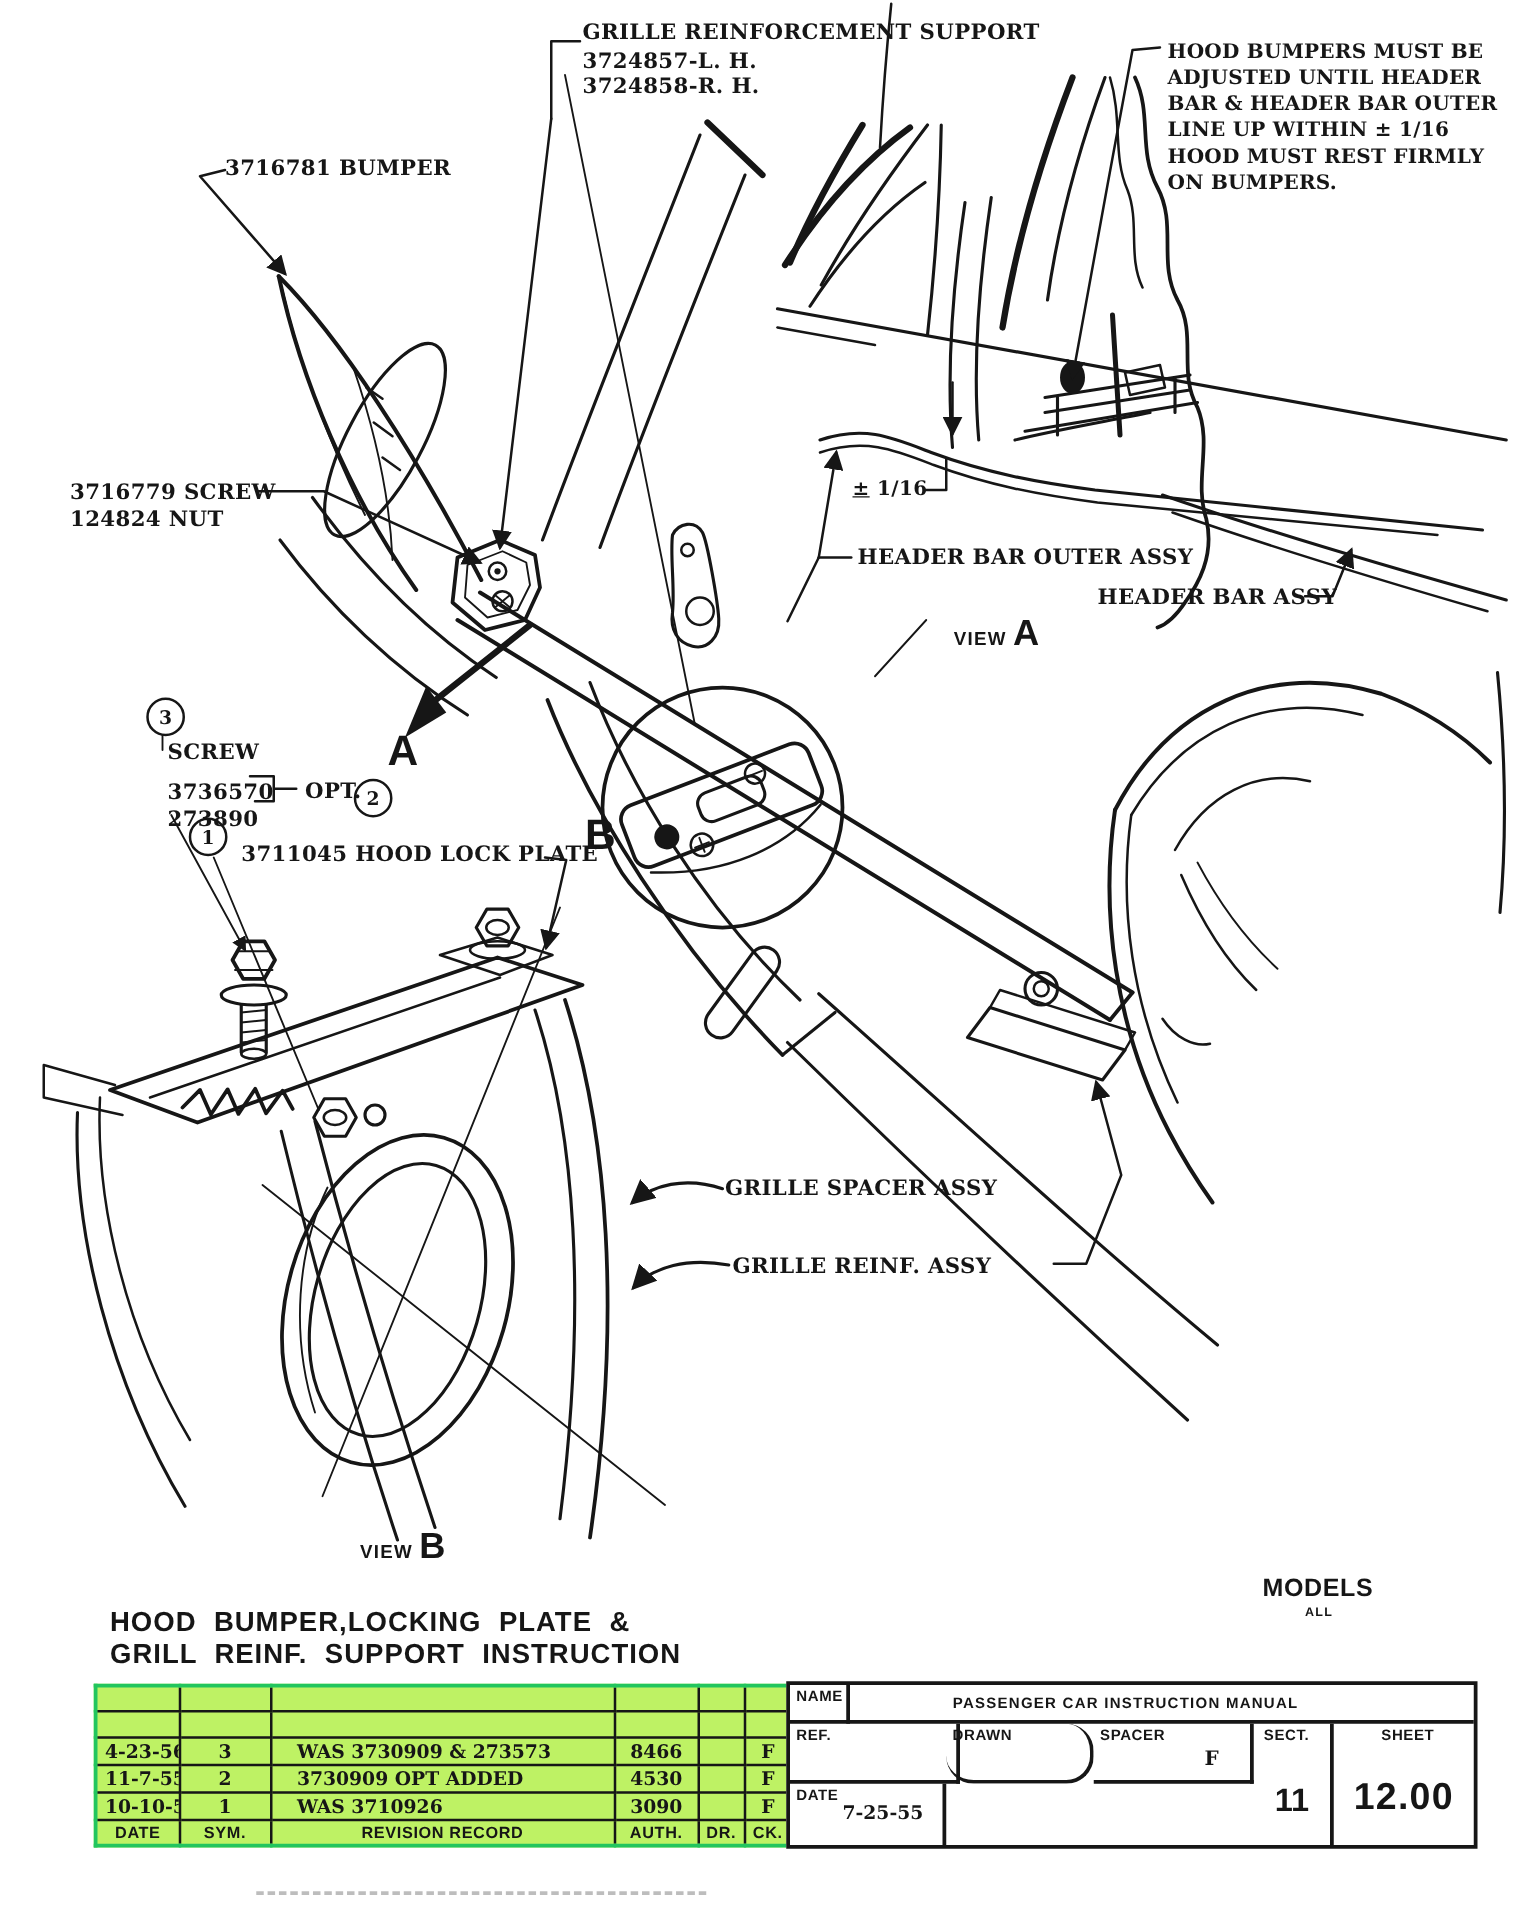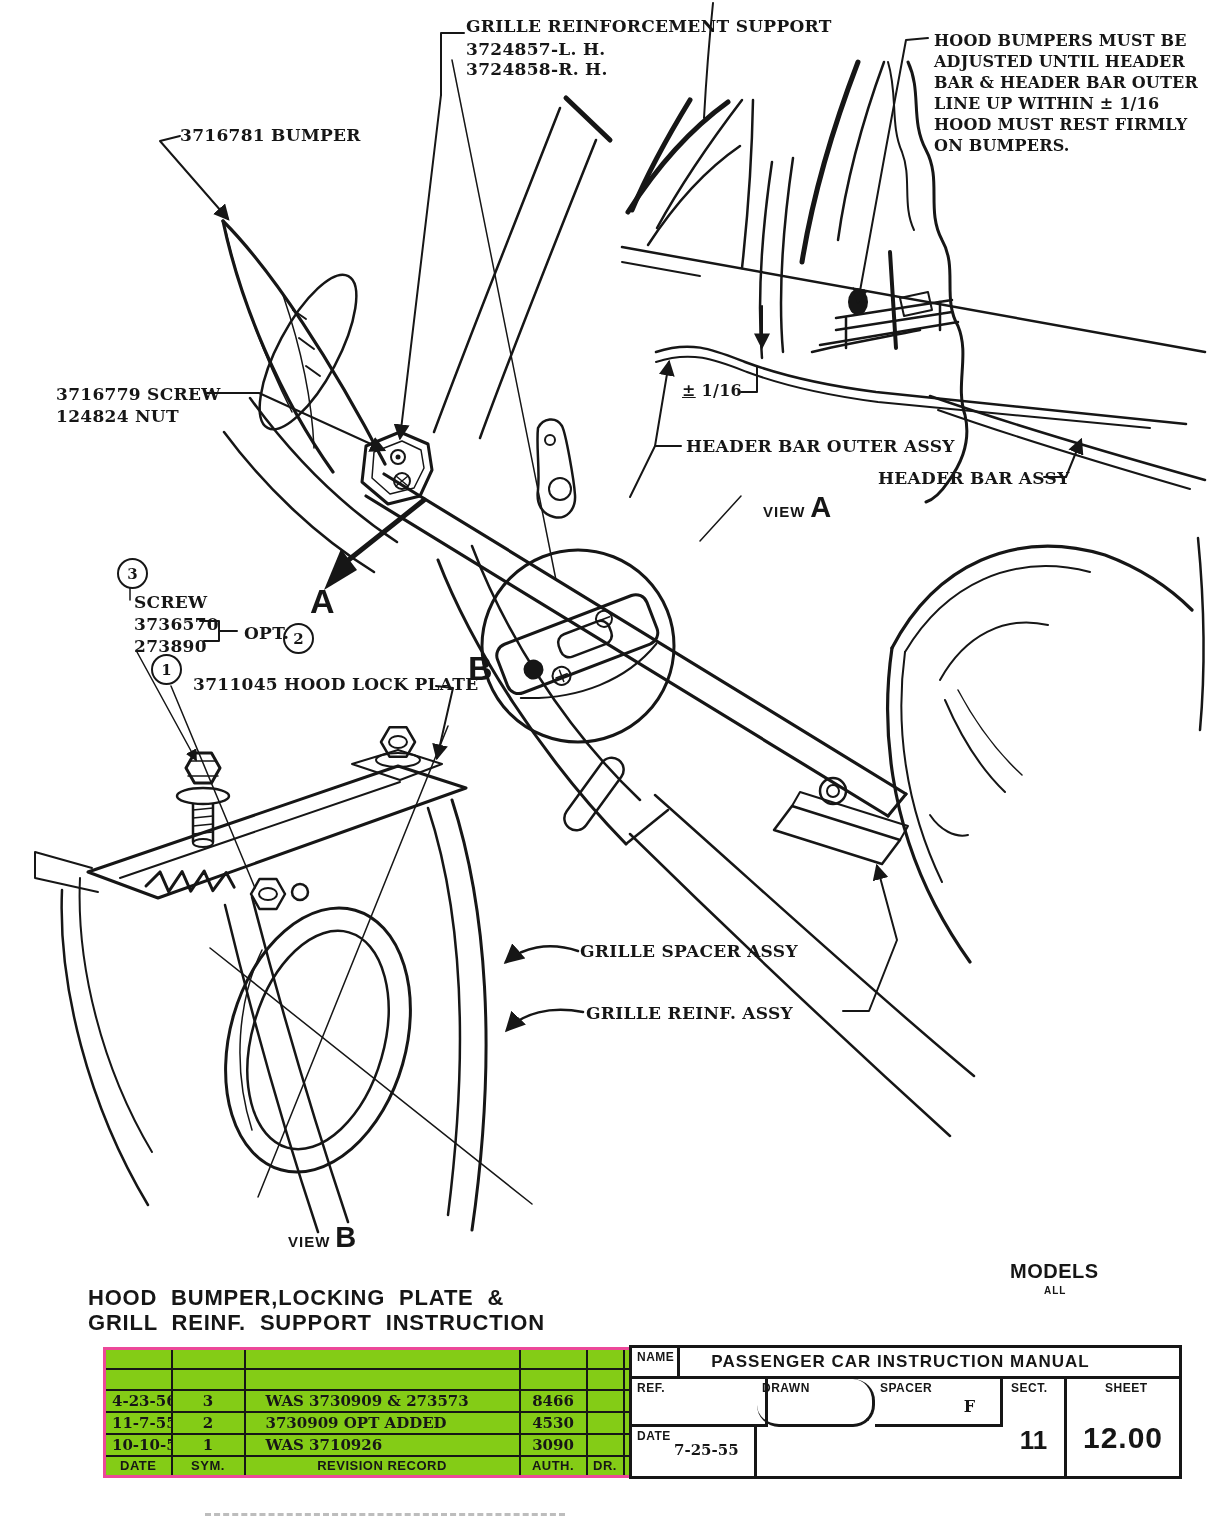--- a/index.html
+++ b/index.html
@@ -25,21 +25,21 @@
     display:flex;align-items:center;justify-content:center;font-size:15px;font-weight:bold;background:#fff;
   }
   .pm-underline{text-decoration:underline;}
   .models{position:absolute;z-index:3;font-family:"Liberation Sans","DejaVu Sans",sans-serif;font-weight:bold;}
   .models .m1{font-size:20px;letter-spacing:.5px;}
   .models .m2{font-size:10px;margin-left:34px;margin-top:2px;letter-spacing:1px;}
   .doctitle{position:absolute;z-index:3;font-family:"Liberation Sans","DejaVu Sans",sans-serif;
     font-weight:bold;font-size:22px;line-height:25px;letter-spacing:.8px;word-spacing:7px;white-space:nowrap;}
   table.revtable{
     position:absolute;z-index:3;border-collapse:collapse;table-layout:fixed;
-    border:3px solid #ec4899;background:#84cc16;margin-left:28px;
+    border:3px solid #22c55e;background:#bef264;
   }
   table.revtable td{
     border:2px solid #161616;padding:0 0 0 0;font-size:15px;font-weight:bold;
     text-align:center;overflow:hidden;white-space:nowrap;
   }
   table.revtable td.tleft{text-align:left;padding-left:6px;}
   table.revtable td.rec{text-align:left;padding-left:20px;}
   table.revtable tr.foot td{
     font-family:"Liberation Sans","DejaVu Sans",sans-serif;font-size:13px;letter-spacing:.5px;
   }
@@ -266,21 +266,21 @@
   <span class="viewword">VIEW</span>
   <span class="viewletter">A</span>
 </div>
 
 <div class="circnum" style="left:117px;top:558px;">3</div>
 <div class="circnum" style="left:283px;top:623px;">2</div>
 <div class="circnum" style="left:151px;top:654px;">1</div>
 
 <div class="lbl" style="left:134px;top:592px;">
   <div>SCREW</div>
-  <div style="margin-top:2px;">3736570</div>
+  <div style="margin-top:12px;">3736570</div>
   <div style="margin-top:2px;">273890</div>
 </div>
 <div class="lbl" style="left:244px;top:623px;">OPT.</div>
 
 <div class="bigletter" style="left:310px;top:586px;">A</div>
 <div class="bigletter" style="left:468px;top:653px;">B</div>
 
 <div class="lbl" style="left:193px;top:674px;">3711045 HOOD LOCK PLATE</div>
 <div class="lbl" style="left:580px;top:941px;">GRILLE SPACER ASSY</div>
 <div class="lbl" style="left:586px;top:1003px;">GRILLE REINF. ASSY</div>
@@ -360,21 +360,21 @@
     </tr>
   </tbody>
 </table>
 
 <div class="tblock" style="left:629px;top:1345px;width:547px;height:128px;">
 
   <div class="cell bline rline" style="left:0;top:0;width:48px;height:31px;">
     <span class="cl">NAME</span>
   </div>
   <div class="cell bline" style="left:48px;top:0;width:499px;height:31px;display:flex;align-items:center;justify-content:center;
-       font-family:'Liberation Sans','DejaVu Sans',sans-serif;font-weight:bold;font-size:17px;letter-spacing:1px;padding-right:70px;padding-left:12px;">
+       font-family:'Liberation Sans','DejaVu Sans',sans-serif;font-weight:bold;font-size:12px;letter-spacing:1px;padding-right:70px;padding-left:12px;">
     <span>PASSENGER CAR INSTRUCTION MANUAL</span>
   </div>
 
   <div class="cell bline rline" style="left:0;top:31px;width:136px;height:48px;">
     <span class="cl">REF.</span>
   </div>
   <div class="cell bline rline" style="left:125px;top:31px;width:118px;height:48px;border-radius:22px;">
     <span class="cl">DRAWN</span>
   </div>
   <div class="cell bline rline" style="left:243px;top:31px;width:128px;height:48px;">

